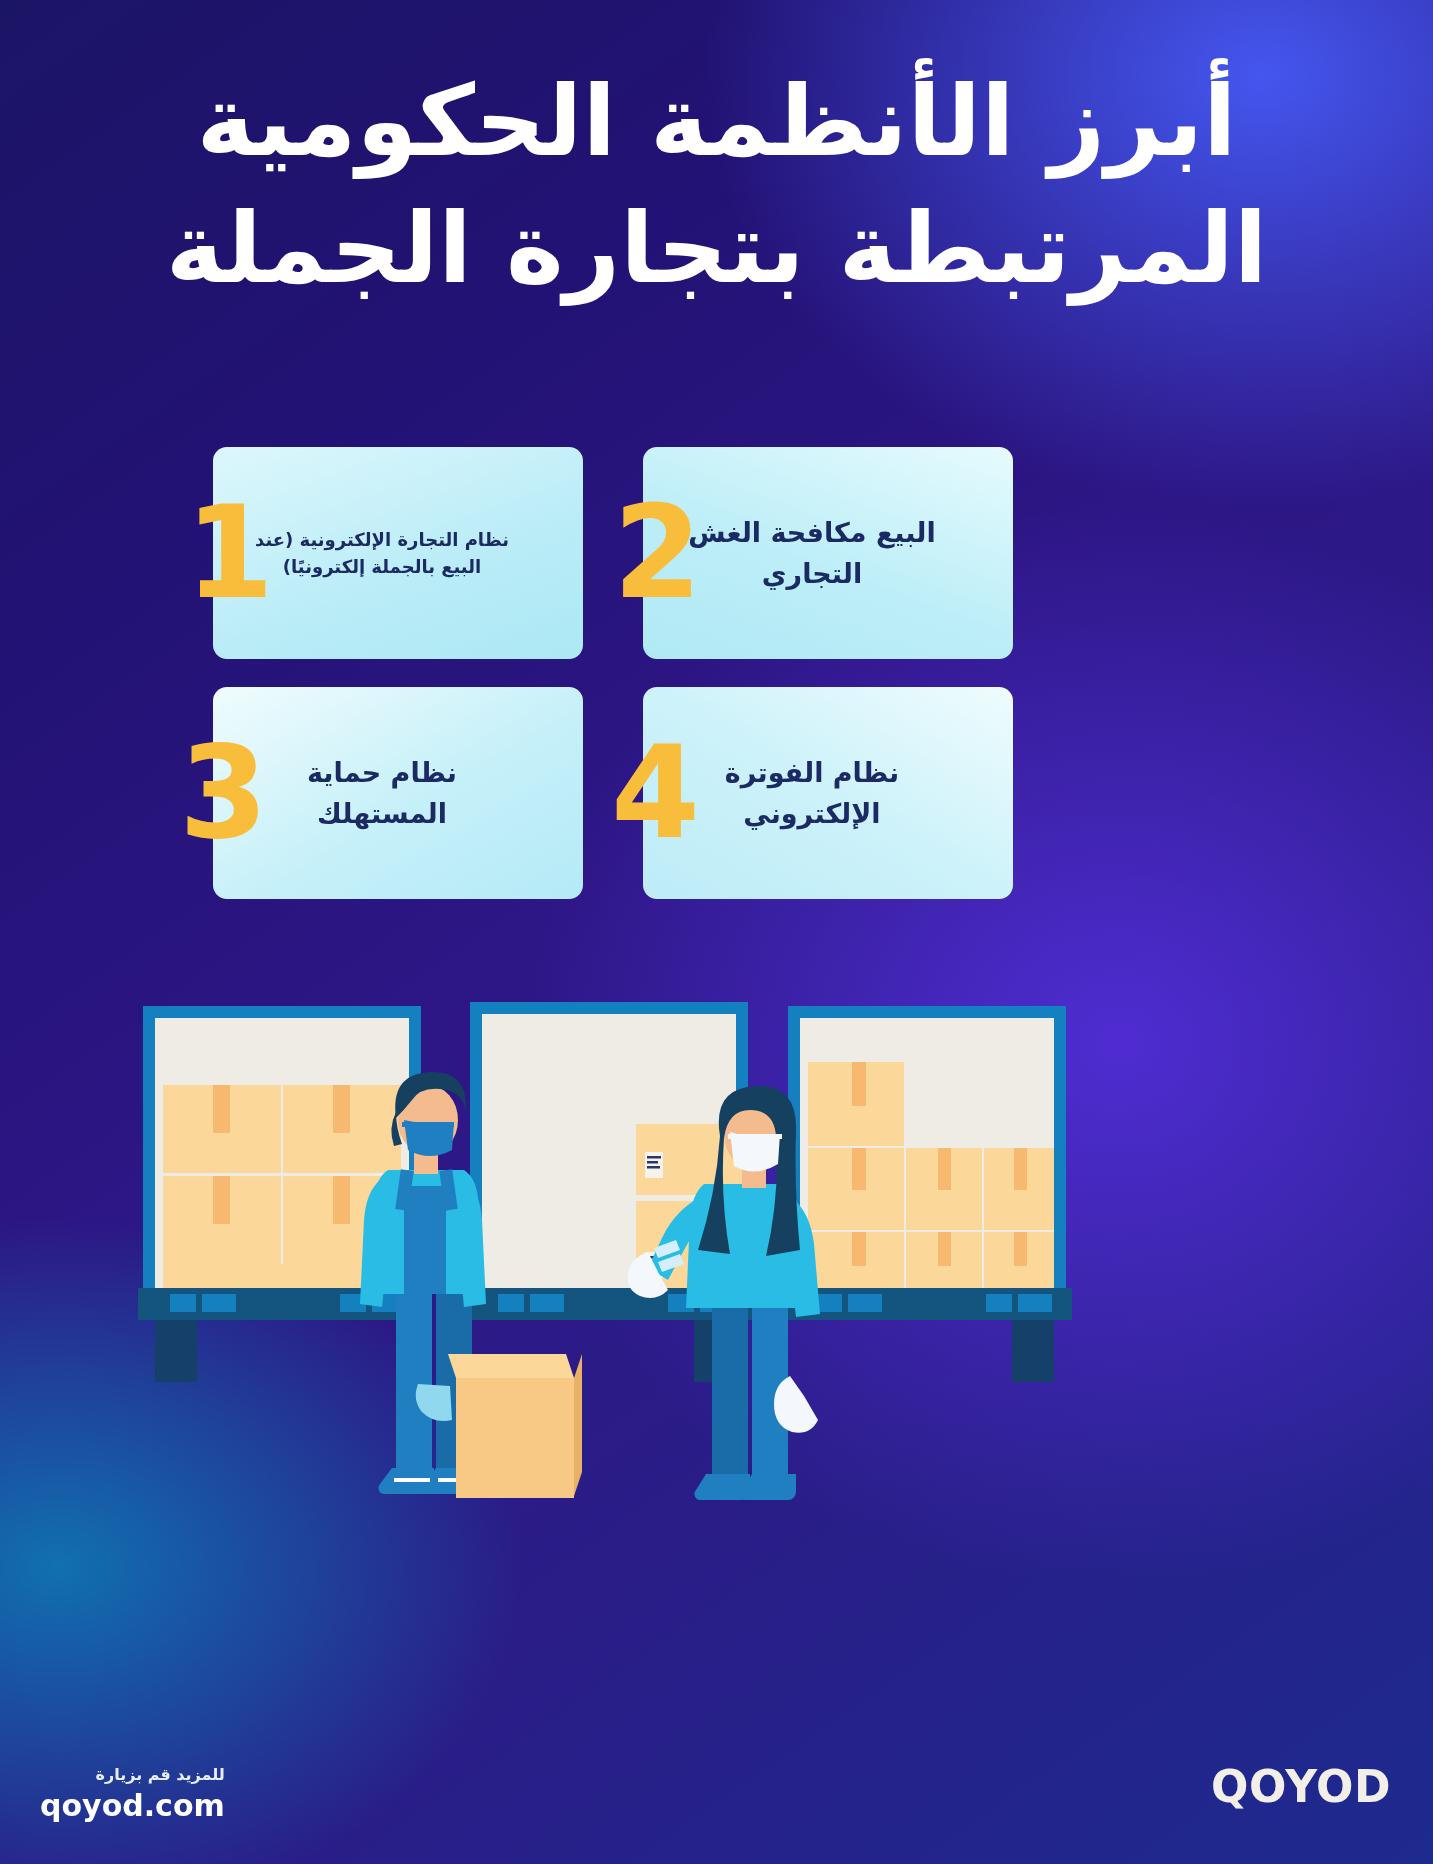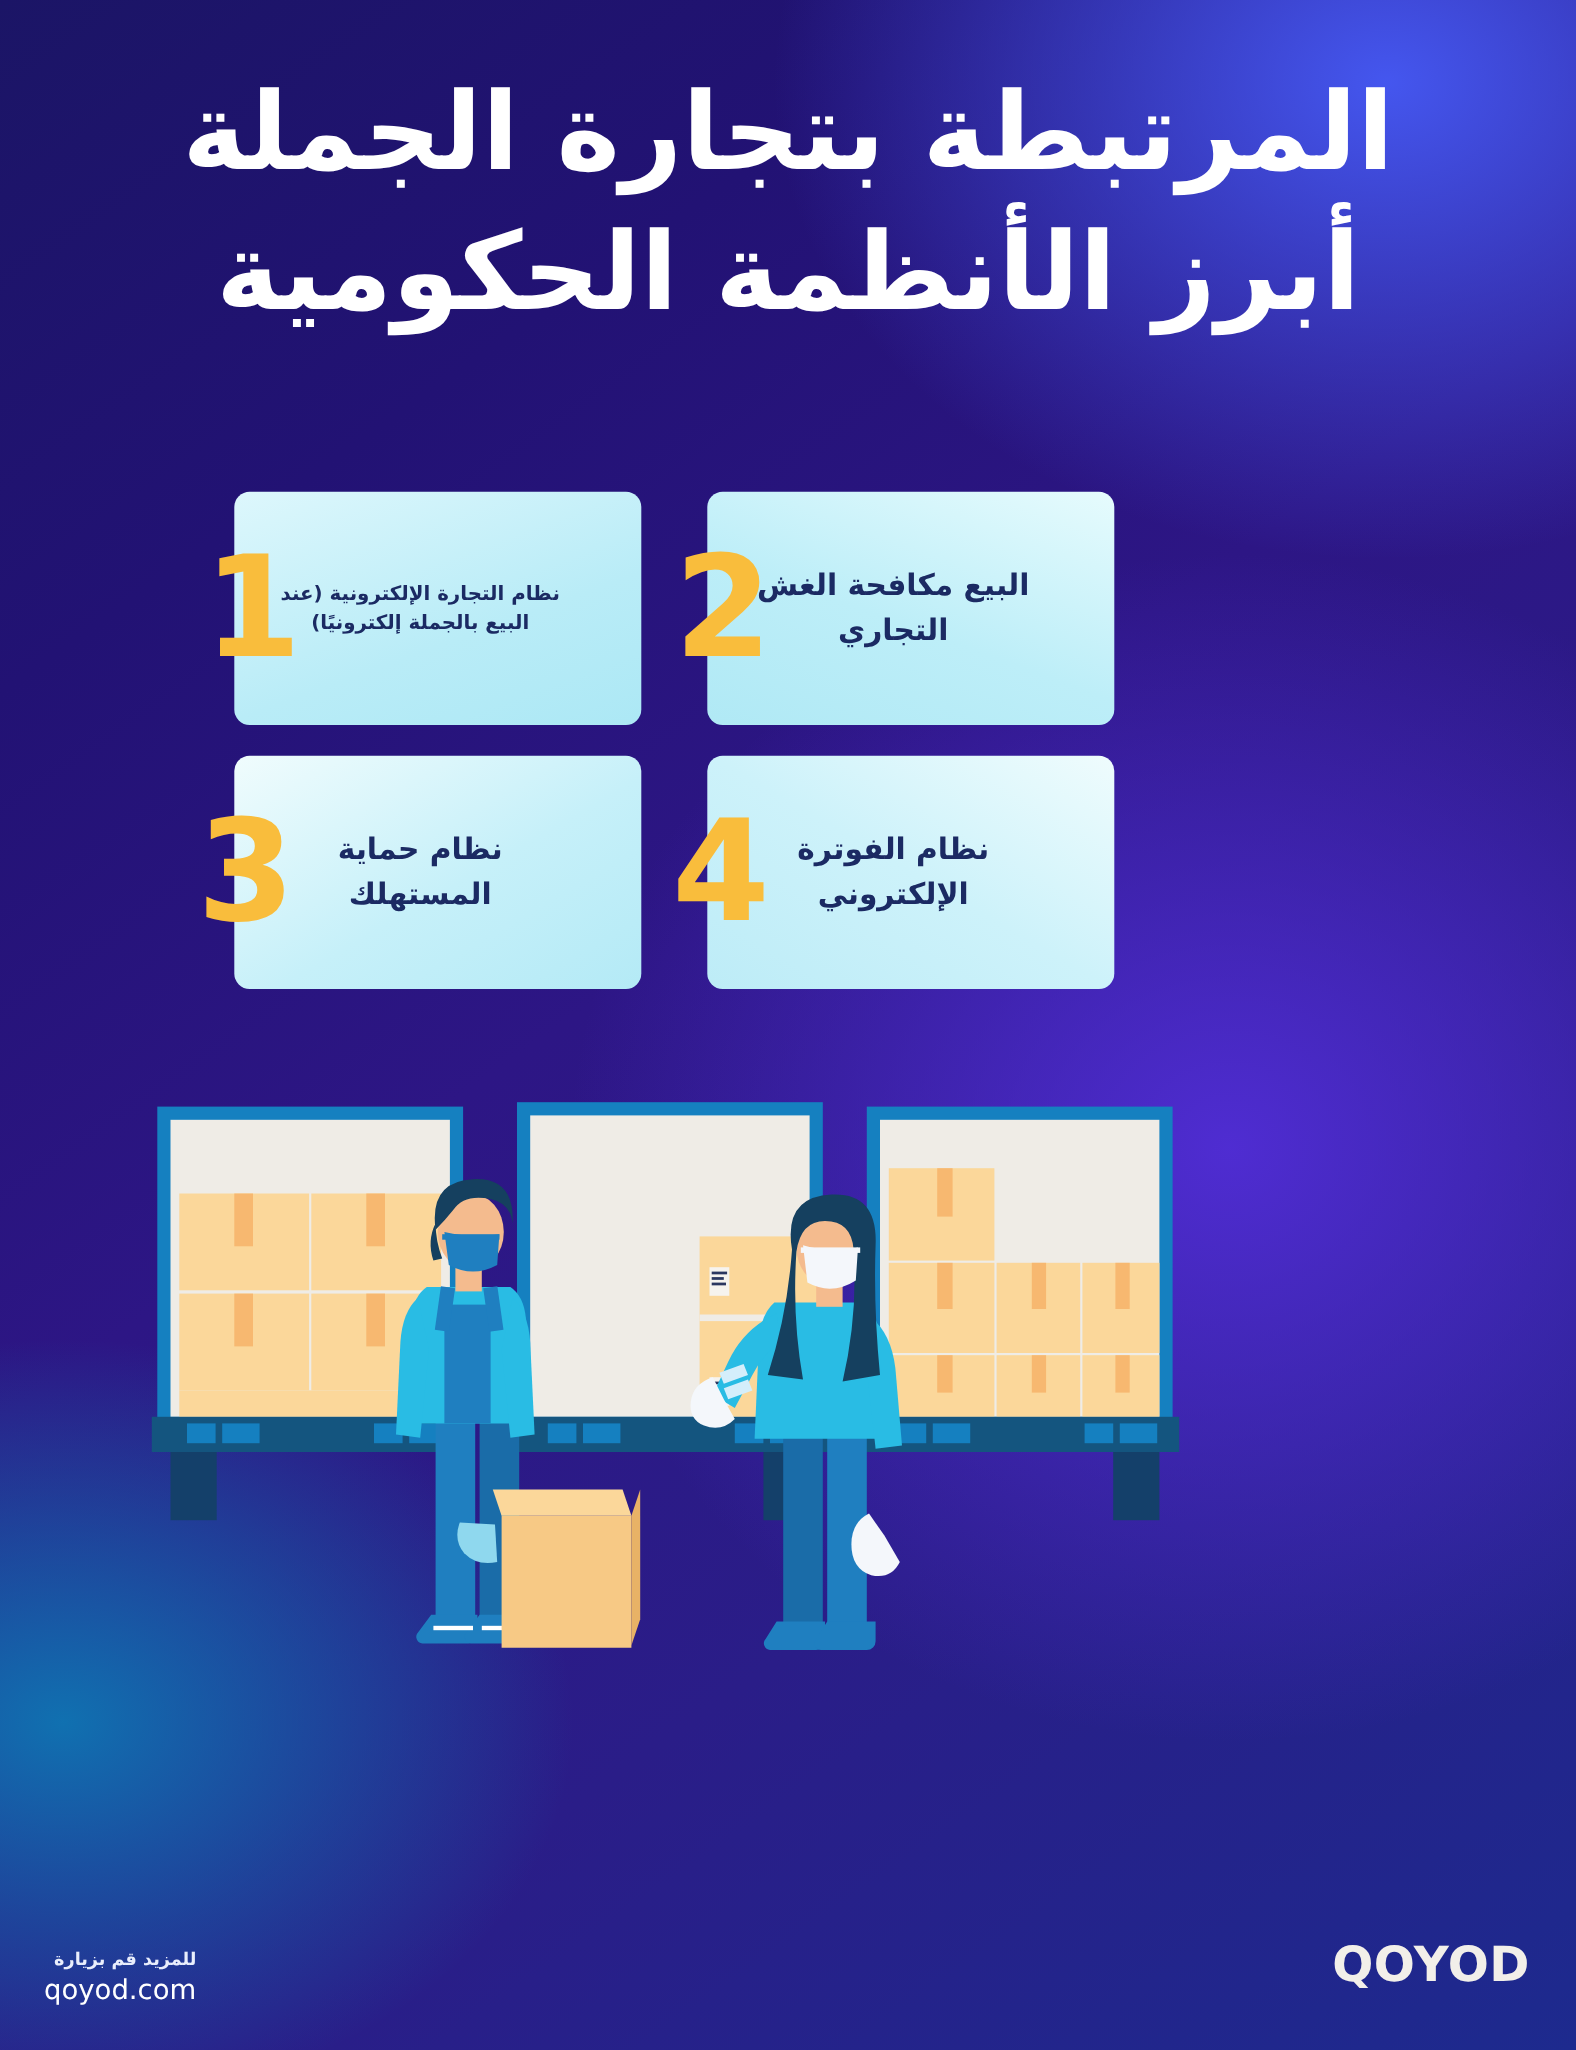--- a/index.html
+++ b/index.html
@@ -89,39 +89,39 @@
 
   
   .illus { position:absolute; left:0; top:980px; width:1433px; height:560px; z-index:4; }
 
   
   .footer-note {
     position:absolute; left:40px; bottom:40px;
     text-align:right; direction:rtl; z-index:8;
   }
   .footer-note .fn-ar { color:#e9eefc; font-size:16px; font-weight:600; line-height:1.5; }
-  .footer-note .fn-url { color:#ffffff; font-size:25px; font-weight:400; line-height:1.25; direction:ltr; }
+  .footer-note .fn-url { color:#ffffff; font-size:30px; font-weight:700; line-height:1.25; direction:ltr; }
 
   .brand {
     position:absolute; right:42px; bottom:52px;
     display:flex; align-items:flex-end; z-index:8;
   }
   .brand-text {
     color:#f2efe9; font-size:44px; font-weight:700;
     letter-spacing:0.5px; direction:ltr;
   }
 </style>
 </head>
 <body>
 
 <div id="poster">
 
   <div class="title-wrap">
+    <div class="title-line">أبرز الأنظمة الحكومية</div>
     <div class="title-line">المرتبطة بتجارة الجملة</div>
-    <div class="title-line">أبرز الأنظمة الحكومية</div>
   </div>
 
   <div class="cards">
 
     <div class="card c2">
       <span class="card-num">2</span>
       <div class="card-text">البيع مكافحة الغش التجاري</div>
     </div>
 
     <div class="card c1">

